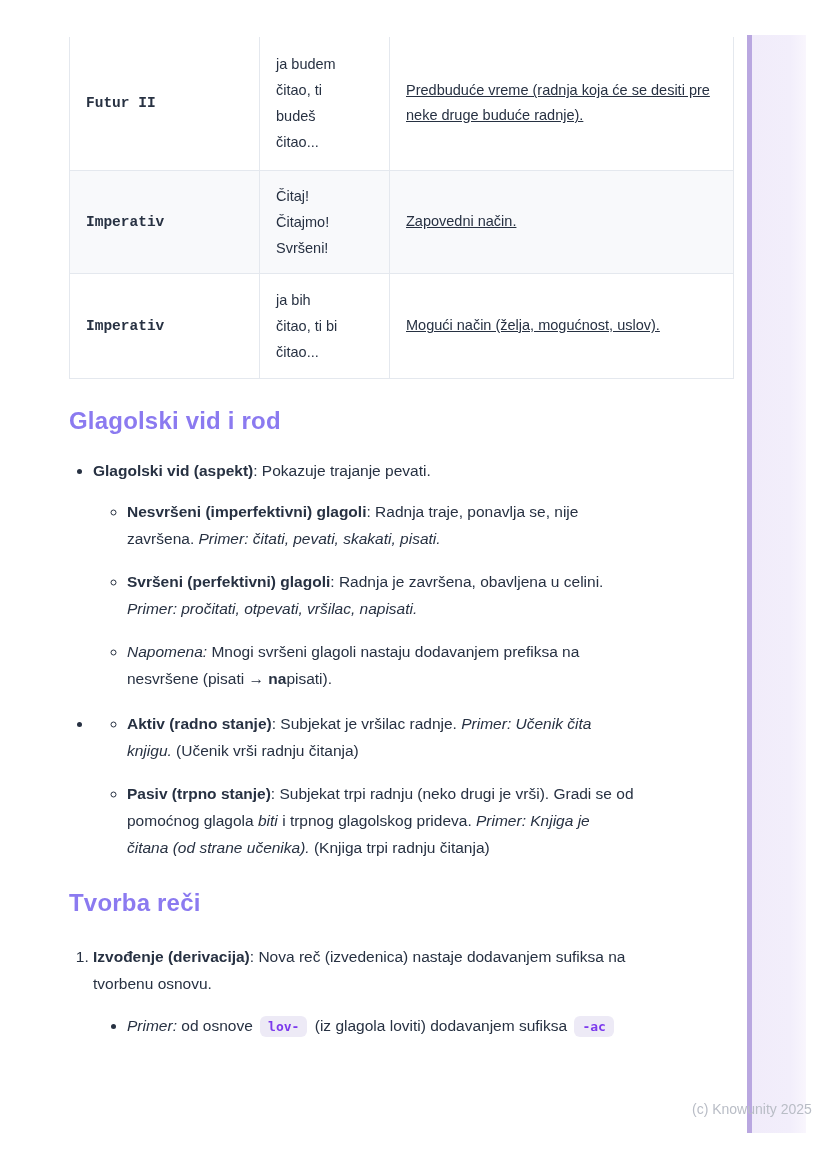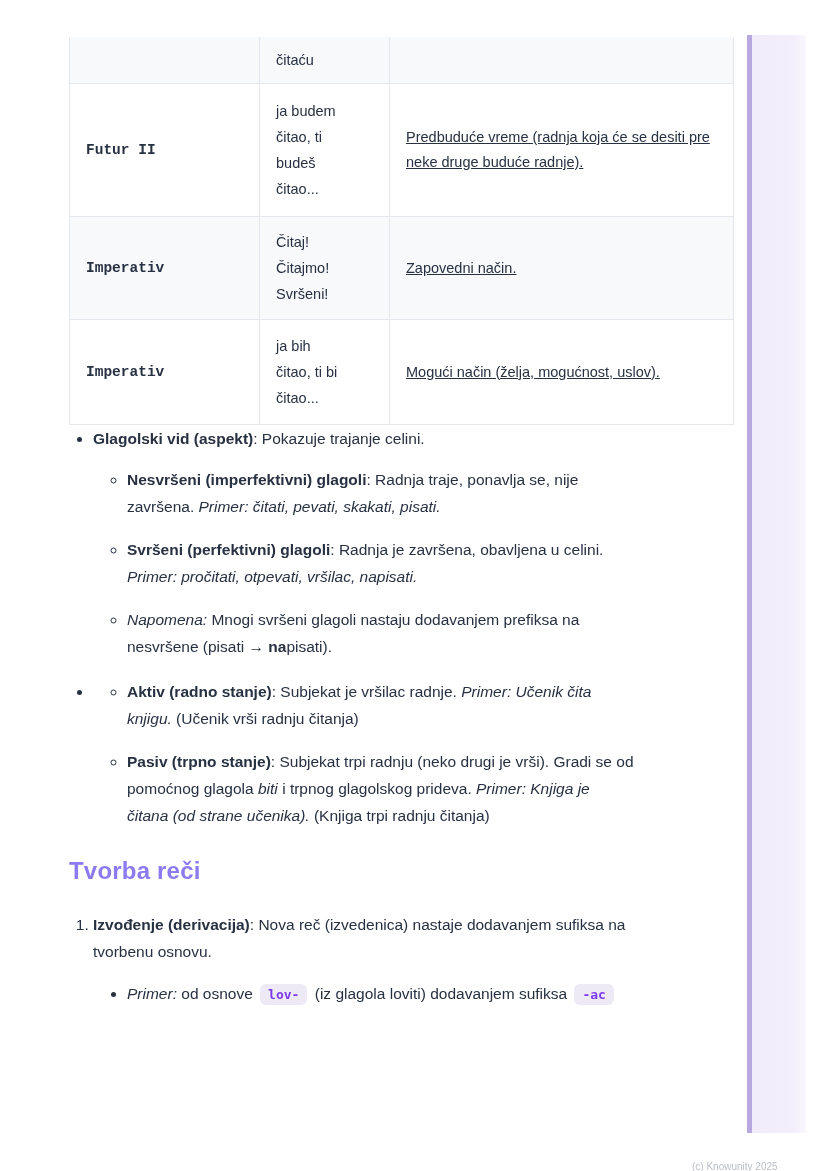--- a/index.html
+++ b/index.html
@@ -48,40 +48,33 @@
   .run-c{
     font-family:"DejaVu Sans Mono", monospace;font-weight:bold;font-size:13px;
     color:var(--code-text);background:var(--code-bg);
     border-radius:6px;padding:3px 8px;margin:0 3px;white-space:nowrap;
   }
 
   
   .next-page-panel{position:absolute;left:752px;top:35px;width:54px;height:1098px;
     background:linear-gradient(to right,#f1ecfa 0%,#f2eefb 70%,#f9f6fd 100%);}
   .accent-strip{position:absolute;left:747px;top:35px;width:5px;height:1098px;background:var(--accent-strip);}
-  .watermark{position:absolute;left:692px;top:1161px;font-size:10px;color:#b9bdc6;z-index:5;}
+  .watermark{position:absolute;left:692px;top:1101px;font-size:14px;color:#b9bdc6;z-index:5;}
 </style>
 </head>
 <body>
 
 <div class="next-page-panel"></div>
 <div class="accent-strip"></div>
 <div class="watermark">(c) Knowunity 2025</div>
 
 <div class="content">
 
   <table class="grammar">
     <tbody>
-      <tr class="r0 shaded">
-        <td class="col-label"></td>
-        <td class="col-forms">
-            <div>čitaću</div>
-          </td>
-        <td class="col-desc"></td>
-      </tr>
       <tr class="r1">
         <td class="col-label">Futur II</td>
         <td class="col-forms">
             <div>ja budem</div>
             <div>čitao, ti</div>
             <div>budeš</div>
             <div>čitao...</div>
           </td>
         <td class="col-desc">Predbuduće vreme (radnja koja će se desiti pre neke druge buduće radnje).</td>
       </tr>
@@ -99,24 +92,25 @@
         <td class="col-forms">
             <div>ja bih</div>
             <div>čitao, ti bi</div>
             <div>čitao...</div>
           </td>
         <td class="col-desc">Mogući način (želja, mogućnost, uslov).</td>
       </tr>
     </tbody>
   </table>
 
+  <h2 class="sec">Glagolski vid i rod</h2>
 
   <ul class="l1">
     <li>
-      <span><span class="run-b">Glagolski vid (aspekt)</span><span class="run-n">: Pokazuje trajanje celini.</span></span>
+      <span><span class="run-b">Glagolski vid (aspekt)</span><span class="run-n">: Pokazuje trajanje pevati.</span></span>
       <ul class="l2">
         <li>
           <span><span class="run-b">Nesvršeni (imperfektivni) glagoli</span><span class="run-n">: Radnja traje, ponavlja se, nije završena. </span><span class="run-i">Primer: čitati, pevati, skakati, pisati.</span></span>
         </li>
         <li>
           <span><span class="run-b">Svršeni (perfektivni) glagoli</span><span class="run-n">: Radnja je završena, obavljena u celini. </span><span class="run-i">Primer: pročitati, otpevati, vršilac, napisati.</span></span>
         </li>
         <li>
           <span><span class="run-i">Napomena:</span><span class="run-n"> Mnogi svršeni glagoli nastaju dodavanjem prefiksa na nesvršene (pisati → </span><span class="run-b">na</span><span class="run-n">pisati).</span></span>
         </li>

